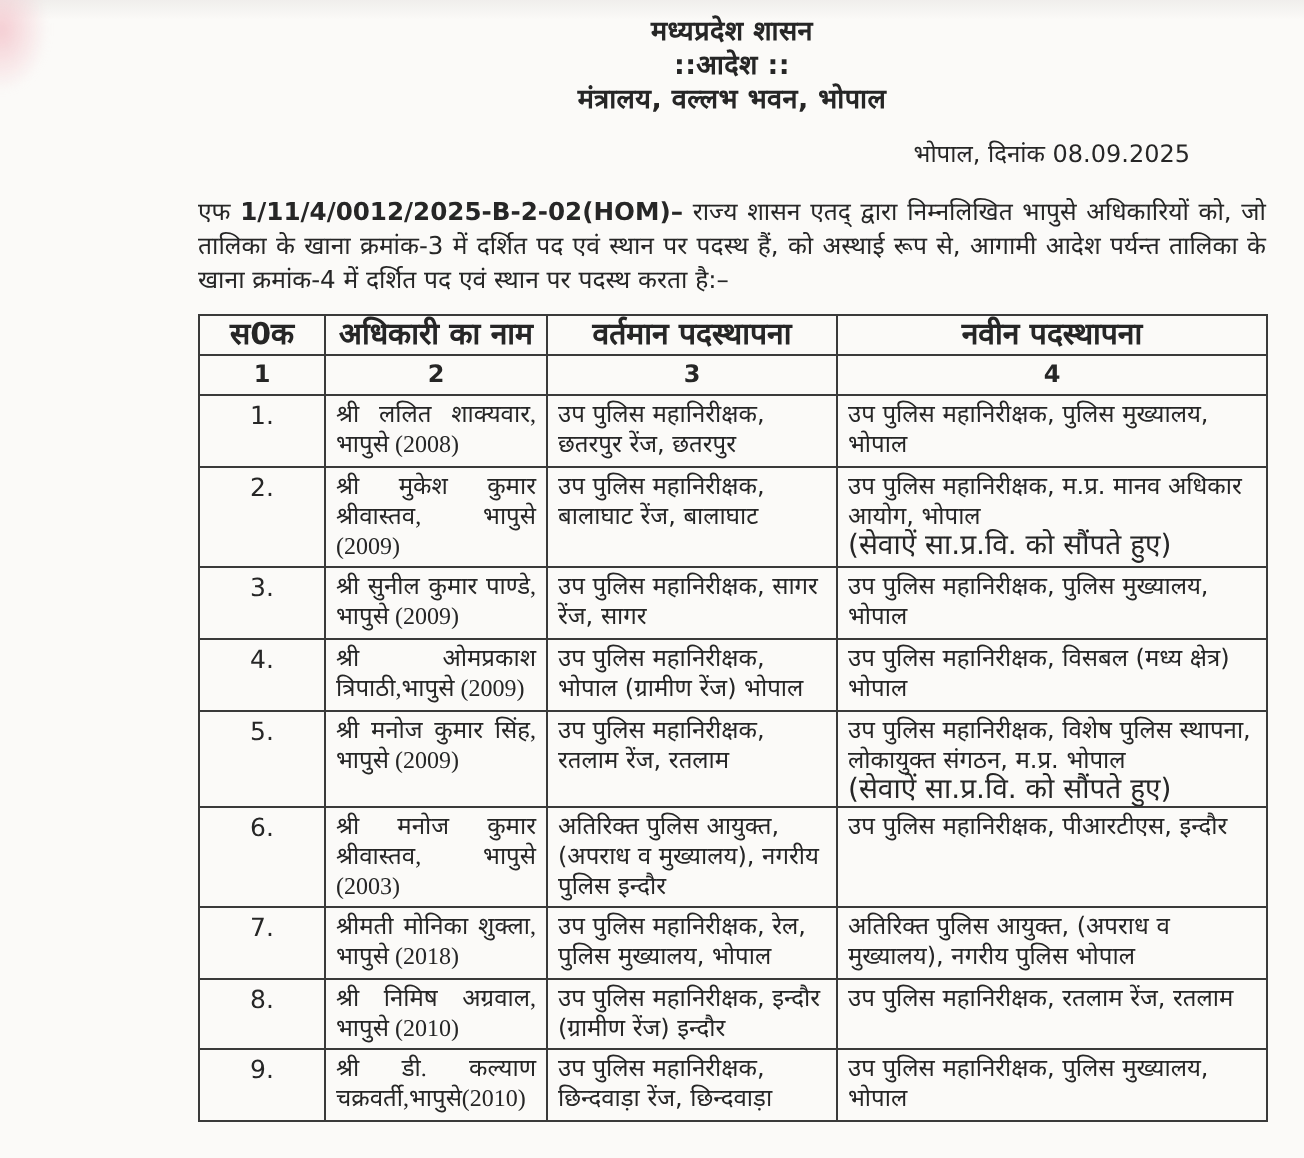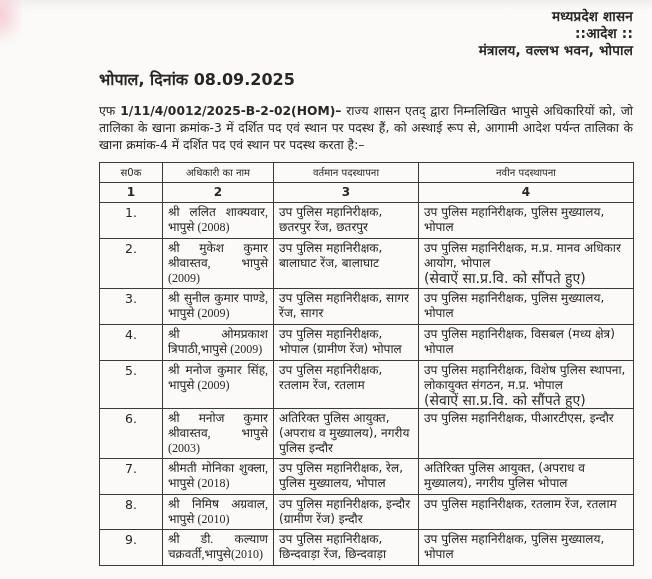--- a/index.html
+++ b/index.html
@@ -17,24 +17,24 @@
   }
   .scan-smudge {
     position: absolute; top: -6px; left: -10px; width: 34px; height: 52px;
     background: radial-gradient(ellipse at 30% 40%, rgba(243,196,203,.85), rgba(243,196,203,0) 70%);
     filter: blur(2px);
   }
   .content {
     position: relative;
     padding: 8px 19px 0 99px;
   }
-  .doc-header { text-align: right; font-weight: bold; font-size: 13.5px; line-height: 17px; }
+  .doc-header { text-align: center; font-weight: bold; font-size: 13.5px; line-height: 17px; }
   .doc-header div { letter-spacing: .2px; }
   .place-date {
-    text-align: left; font-weight: bold; font-size: 16px;
+    text-align: right; font-weight: normal; font-size: 12px;
     margin-top: 9px; padding-right: 38px;
   }
   .order-para {
     margin-top: 13px; font-size: 12.3px; line-height: 17px;
     text-align: justify;
   }
   .order-para .ref-num { font-weight: bold; }
   table.posting {
     margin-top: 8px;
     border-collapse: collapse;
@@ -46,21 +46,21 @@
   table.posting th, table.posting td {
     border: 1.4px solid #3a3a3a;
     padding: 2px 5px;
     vertical-align: top;
     overflow: hidden;
   }
   col.c-sn  { width: 63px; }
   col.c-nm  { width: 111px; }
   col.c-cur { width: 145px; }
   col.c-new { width: 215px; }
-  th.hd { font-weight: normal; text-align: center; padding: 3px 2px; font-size: 10px; }
+  th.hd { font-weight: bold; text-align: center; padding: 3px 2px; font-size: 15px; }
   td.colnum { text-align: center; font-weight: bold; padding: 1px 2px; }
   td.sn { text-align: center; font-size: 12.5px; }
   td.nm { text-align: justify; font-family: Liberation Serif, serif; }
   .note { font-size: 14px; line-height: 12px; margin-top: 1px; }
 </style>
 </head>
 <body>
 
 <div class="scan-top-band"></div>
 <div class="scan-smudge"></div>

